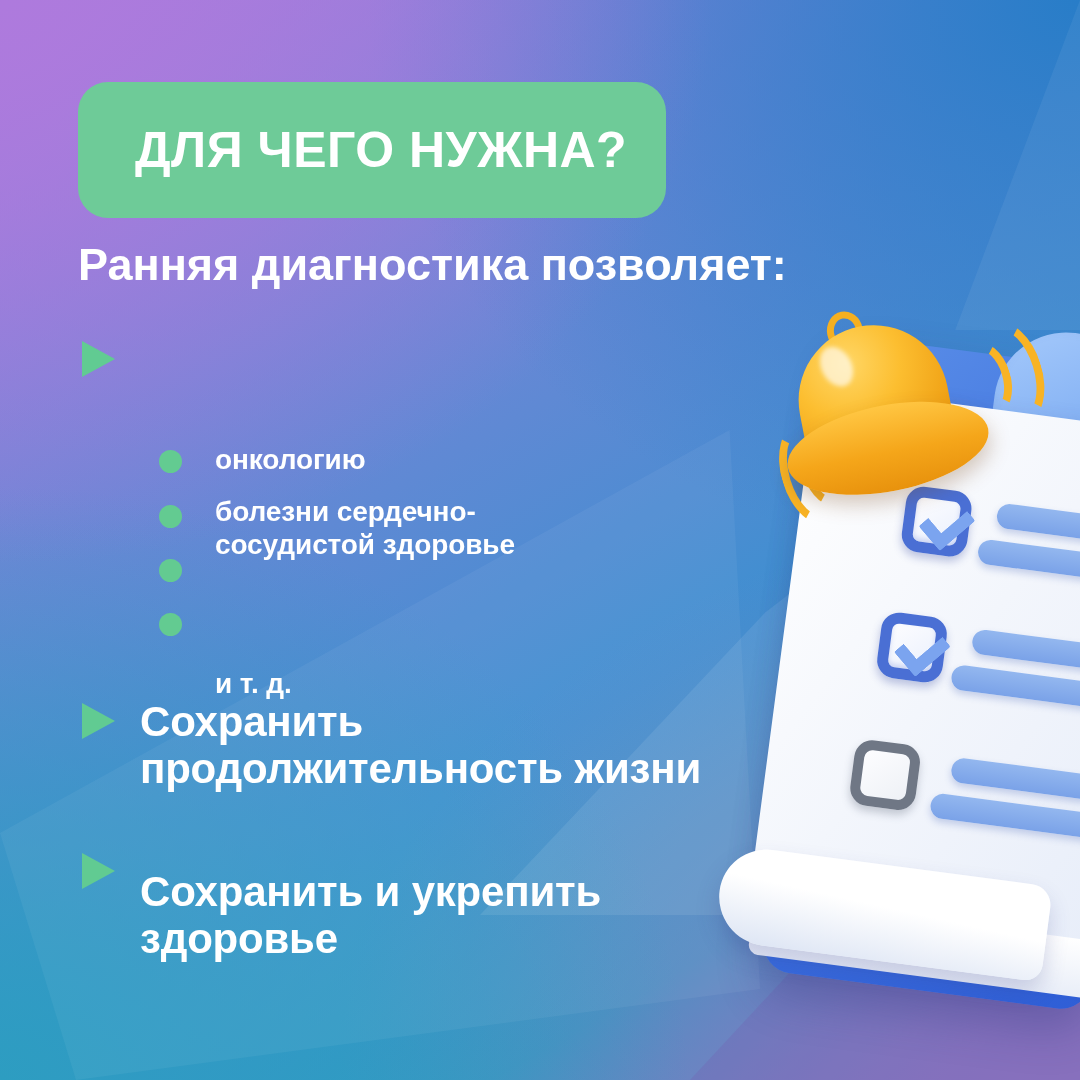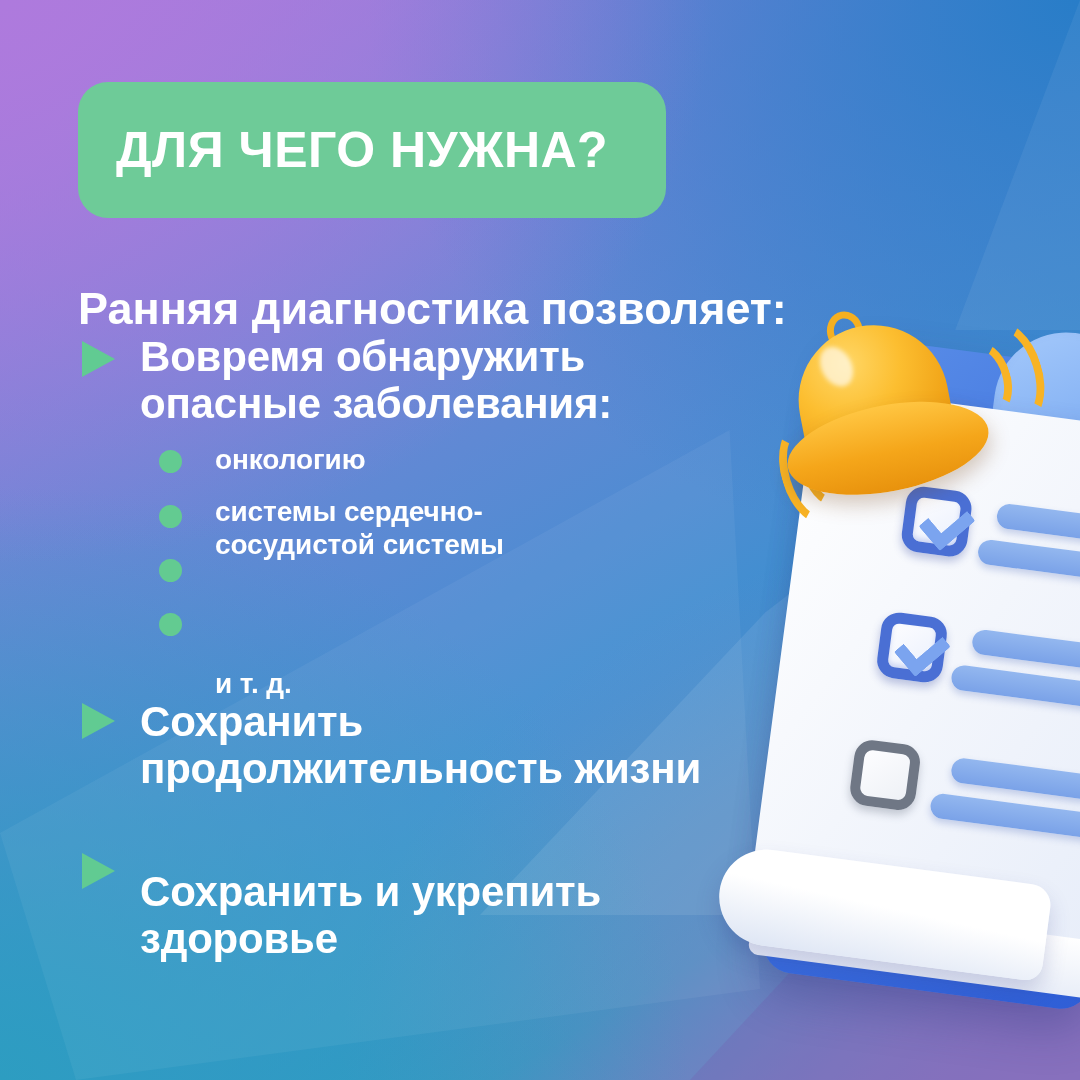--- a/index.html
+++ b/index.html
@@ -34,29 +34,28 @@
 
   
   .content{position:absolute;left:0;top:0;width:1080px;height:1080px;}
 
   .badge{
     position:absolute;left:78px;top:82px;width:588px;height:136px;
     background:#6ecb98;border-radius:30px;
     display:flex;align-items:center;
   }
   .badge-text{
-    margin-left:38px;color:#ffffff;font-weight:bold;
+    margin-left:57px;color:#ffffff;font-weight:bold;
     font-size:50px;letter-spacing:.5px;line-height:1;
     white-space:nowrap;
   }
   .subtitle{
     position:absolute;left:78px;top:240px;width:900px;
     color:#ffffff;font-weight:bold;font-size:45px;line-height:1.1;
     white-space:nowrap;
-    margin-top:44px;
   }
 
   .arrow{
     position:absolute;width:0;height:0;
     border-top:18px solid transparent;
     border-bottom:18px solid transparent;
     border-left:33px solid #61cb92;
   }
   .arrow-1{left:82px;top:341px;}
   .arrow-2{left:82px;top:703px;}
@@ -199,29 +198,28 @@
 
   <div class="content">
 
     <div class="badge">
       <div class="badge-text">ДЛЯ ЧЕГО НУЖНА?</div>
     </div>
 
     <div class="subtitle">Ранняя диагностика позволяет:</div>
 
     <div class="arrow arrow-1"></div>
-    <div class="heading heading-1">Вовремя обнаружить опасные заболевания:</div>
 
     <div class="dot dot-0"></div>
     <div class="dot dot-1"></div>
     <div class="dot dot-2"></div>
     <div class="dot dot-3"></div>
 
     <div class="sub sub-0">онкологию</div>
-    <div class="sub sub-1" style="width:360px;">системы сердечно-сосудистой системы</div>
+    <div class="sub sub-1" style="width:360px;">болезни сердечно-сосудистой здоровье</div>
     <div class="sub sub-3">и т. д.</div>
 
     <div class="arrow arrow-2"></div>
     <div class="heading heading-2">Сохранить продолжительность жизни</div>
 
     <div class="arrow arrow-3"></div>
     <div class="heading heading-3">Сохранить и укрепить здоровье</div>
   </div>
 
   <div class="illus">

